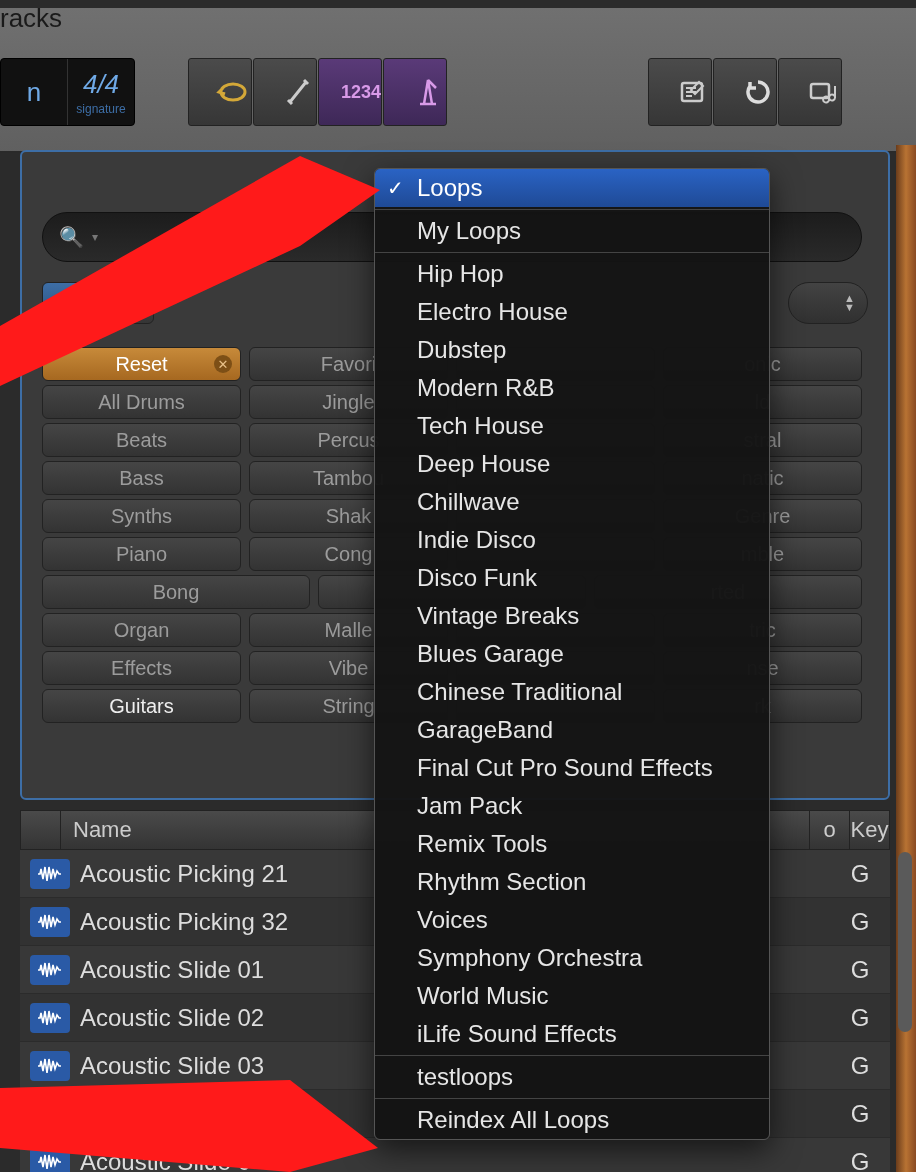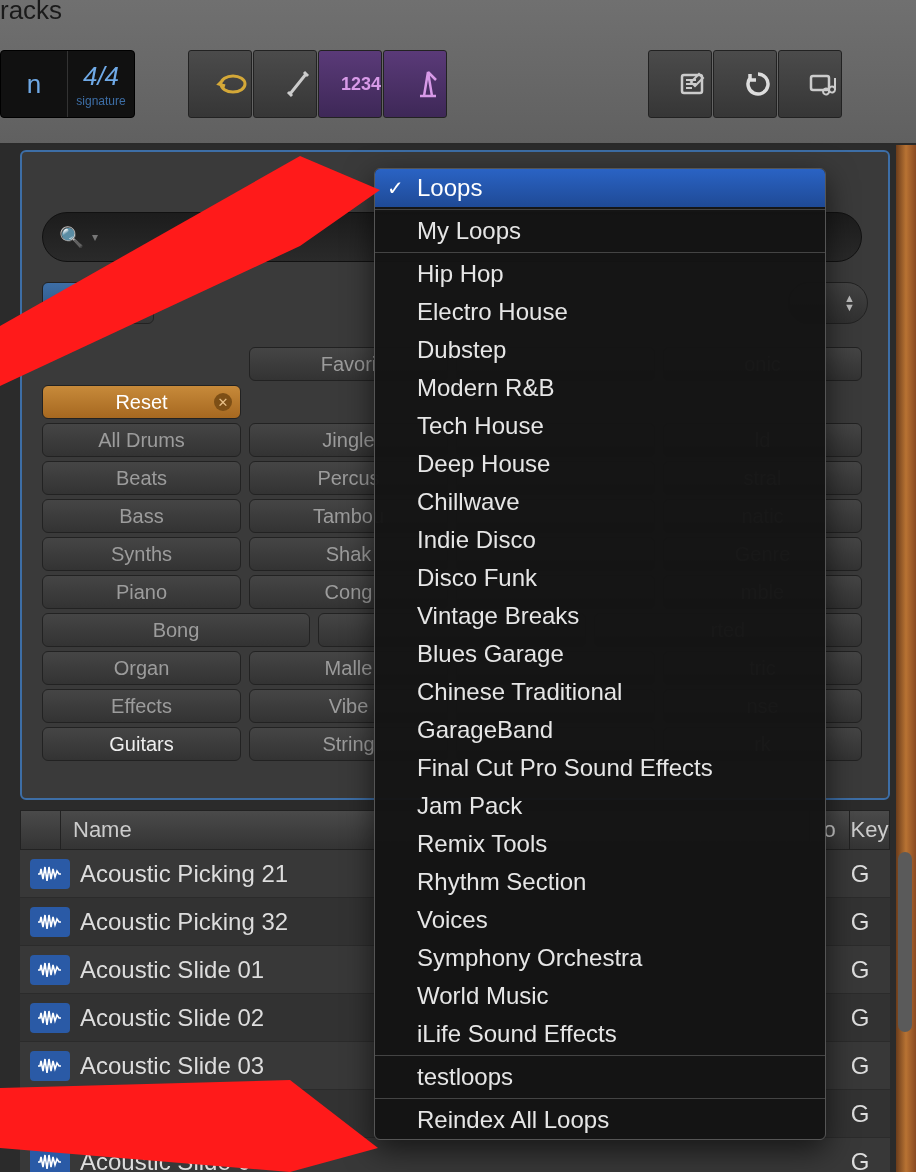--- a/index.html
+++ b/index.html
@@ -1,18 +1,18 @@
 <!DOCTYPE html>
 <html><head>
 <meta charset="utf-8">
 <style>
   * { box-sizing: border-box; margin: 0; padding: 0; font-family: -apple-system, "Helvetica Neue", Arial, sans-serif; }
   body { width: 916px; height: 1172px; overflow: hidden; background: #2b2b2b; position: relative; }
 
-  .top-strip { position: absolute; left:0; top:0; width:916px; height:145px;
+  .top-strip { position: absolute; left:0; top:8px; width:916px; height:145px;
     background: linear-gradient(#707070,#606060); }
   .top-strip::after { content:""; position:absolute; left:0; right:0; bottom:0; height:2px; background:#2a2a2a;}
   .tracks-label { position:absolute; left:0; top:-5px; font-size:26px; color:#1a1a1a; }
 
   .lcd-box { position:absolute; top:50px; height:68px; background:#111; border:1px solid #000; border-radius:4px; }
   .lcd-sig { left:0; width:135px; display:flex; }
   .lcd-sig .cell { flex:1; display:flex; flex-direction:column; align-items:center; justify-content:center; gap:2px; border-left:1px solid #333;}
   .lcd-sig .cell:first-child{border-left:none;}
   .lcd-sig .big { color:#6fa9e6; font-size:26px; font-weight:500; }
   .lcd-sig .small { color:#3d6ea6; font-size:12px; }
@@ -43,42 +43,42 @@
   .scale-pill { position:absolute; right:20px; top:130px; width:80px; height:42px;
     background:linear-gradient(#434343,#303030); border:1px solid #222; border-radius:21px;
     display:flex; align-items:center; justify-content:flex-end; padding-right:12px; color:#bbb;}
   .updown { display:flex; flex-direction:column; line-height:9px; font-size:11px;}
 
   .tag-grid { position:absolute; left:20px; top:195px; width:820px; }
   .tag-row { display:flex; gap:8px; margin-bottom:4px;}
   .tag { flex:1; height:34px; background:linear-gradient(#454545,#333); border:1px solid #222;
     border-radius:6px; color:#9c9c9c; font-size:20px; display:flex; align-items:center; justify-content:center;
     overflow:hidden; white-space:nowrap; position:relative;}
-  .tag.reset { background:linear-gradient(#c78a3a,#a66820); color:#fff;margin-top:38px; }
+  .tag.reset { background:linear-gradient(#c78a3a,#a66820); color:#fff; }
   .tag.reset .x { position:absolute; right:8px; width:18px;height:18px;border-radius:50%;background:#7d4f16;color:#e8c088;font-size:13px;display:flex;align-items:center;justify-content:center;}
   .tag.sel { color:#eee; }
 
   .list-header { position:absolute; left:20px; top:810px; width:870px; height:40px;
     background:linear-gradient(#4a4a4a,#343434); display:flex; align-items:center; border:1px solid #222;}
   .lh-spacer{width:40px;border-right:1px solid #222;height:100%;}
   .lh-name{flex:1;padding-left:12px;color:#ccc;font-size:22px;}
   .lh-col{width:40px;text-align:center;color:#ccc;font-size:22px;border-left:1px solid #222;height:100%;display:flex;align-items:center;justify-content:center;}
 
   .list-body { position:absolute; left:20px; top:850px; width:870px; }
   .loop-row { height:48px; display:flex; align-items:center; border-bottom:1px solid #2b2b2b;}
   .loop-row:nth-child(odd){background:#383838;}
   .loop-row:nth-child(even){background:#323232;}
   .wf-icon{width:40px;height:30px;margin:0 10px;background:#2a5aa6;border-radius:4px;display:flex;align-items:center;justify-content:center;}
   .wf-icon svg{width:26px;height:16px;}
   .loop-name{flex:1;color:#ddd;font-size:24px;}
   .loop-key{width:60px;text-align:center;color:#ddd;font-size:24px;}
   .scroll-thumb{position:absolute; right:4px; top:852px; width:14px; height:180px; background:#5a5a5a; border-radius:7px;}
 
   
-  .menu { position:absolute; left:374px; top:168px; width:452px;
+  .menu { position:absolute; left:374px; top:168px; width:396px;
     background:rgba(20,20,20,0.97); border:1px solid #555; border-radius:6px;
     box-shadow:0 10px 30px rgba(0,0,0,0.6); overflow:hidden;}
   .menu-item { height:38px; display:flex; align-items:center; padding:0 12px 0 42px;
     color:#e6e6e6; font-size:24px; position:relative;}
   .menu-item.selected { background:linear-gradient(#2a63c4,#1f4a96); color:#fff;}
   .menu-item.selected::before { content:"✓"; position:absolute; left:12px; font-size:20px;}
   .menu-sep { height:1px; background:#444; margin:2px 0;}
 
   
   .arrow { position:absolute; pointer-events:none; }

